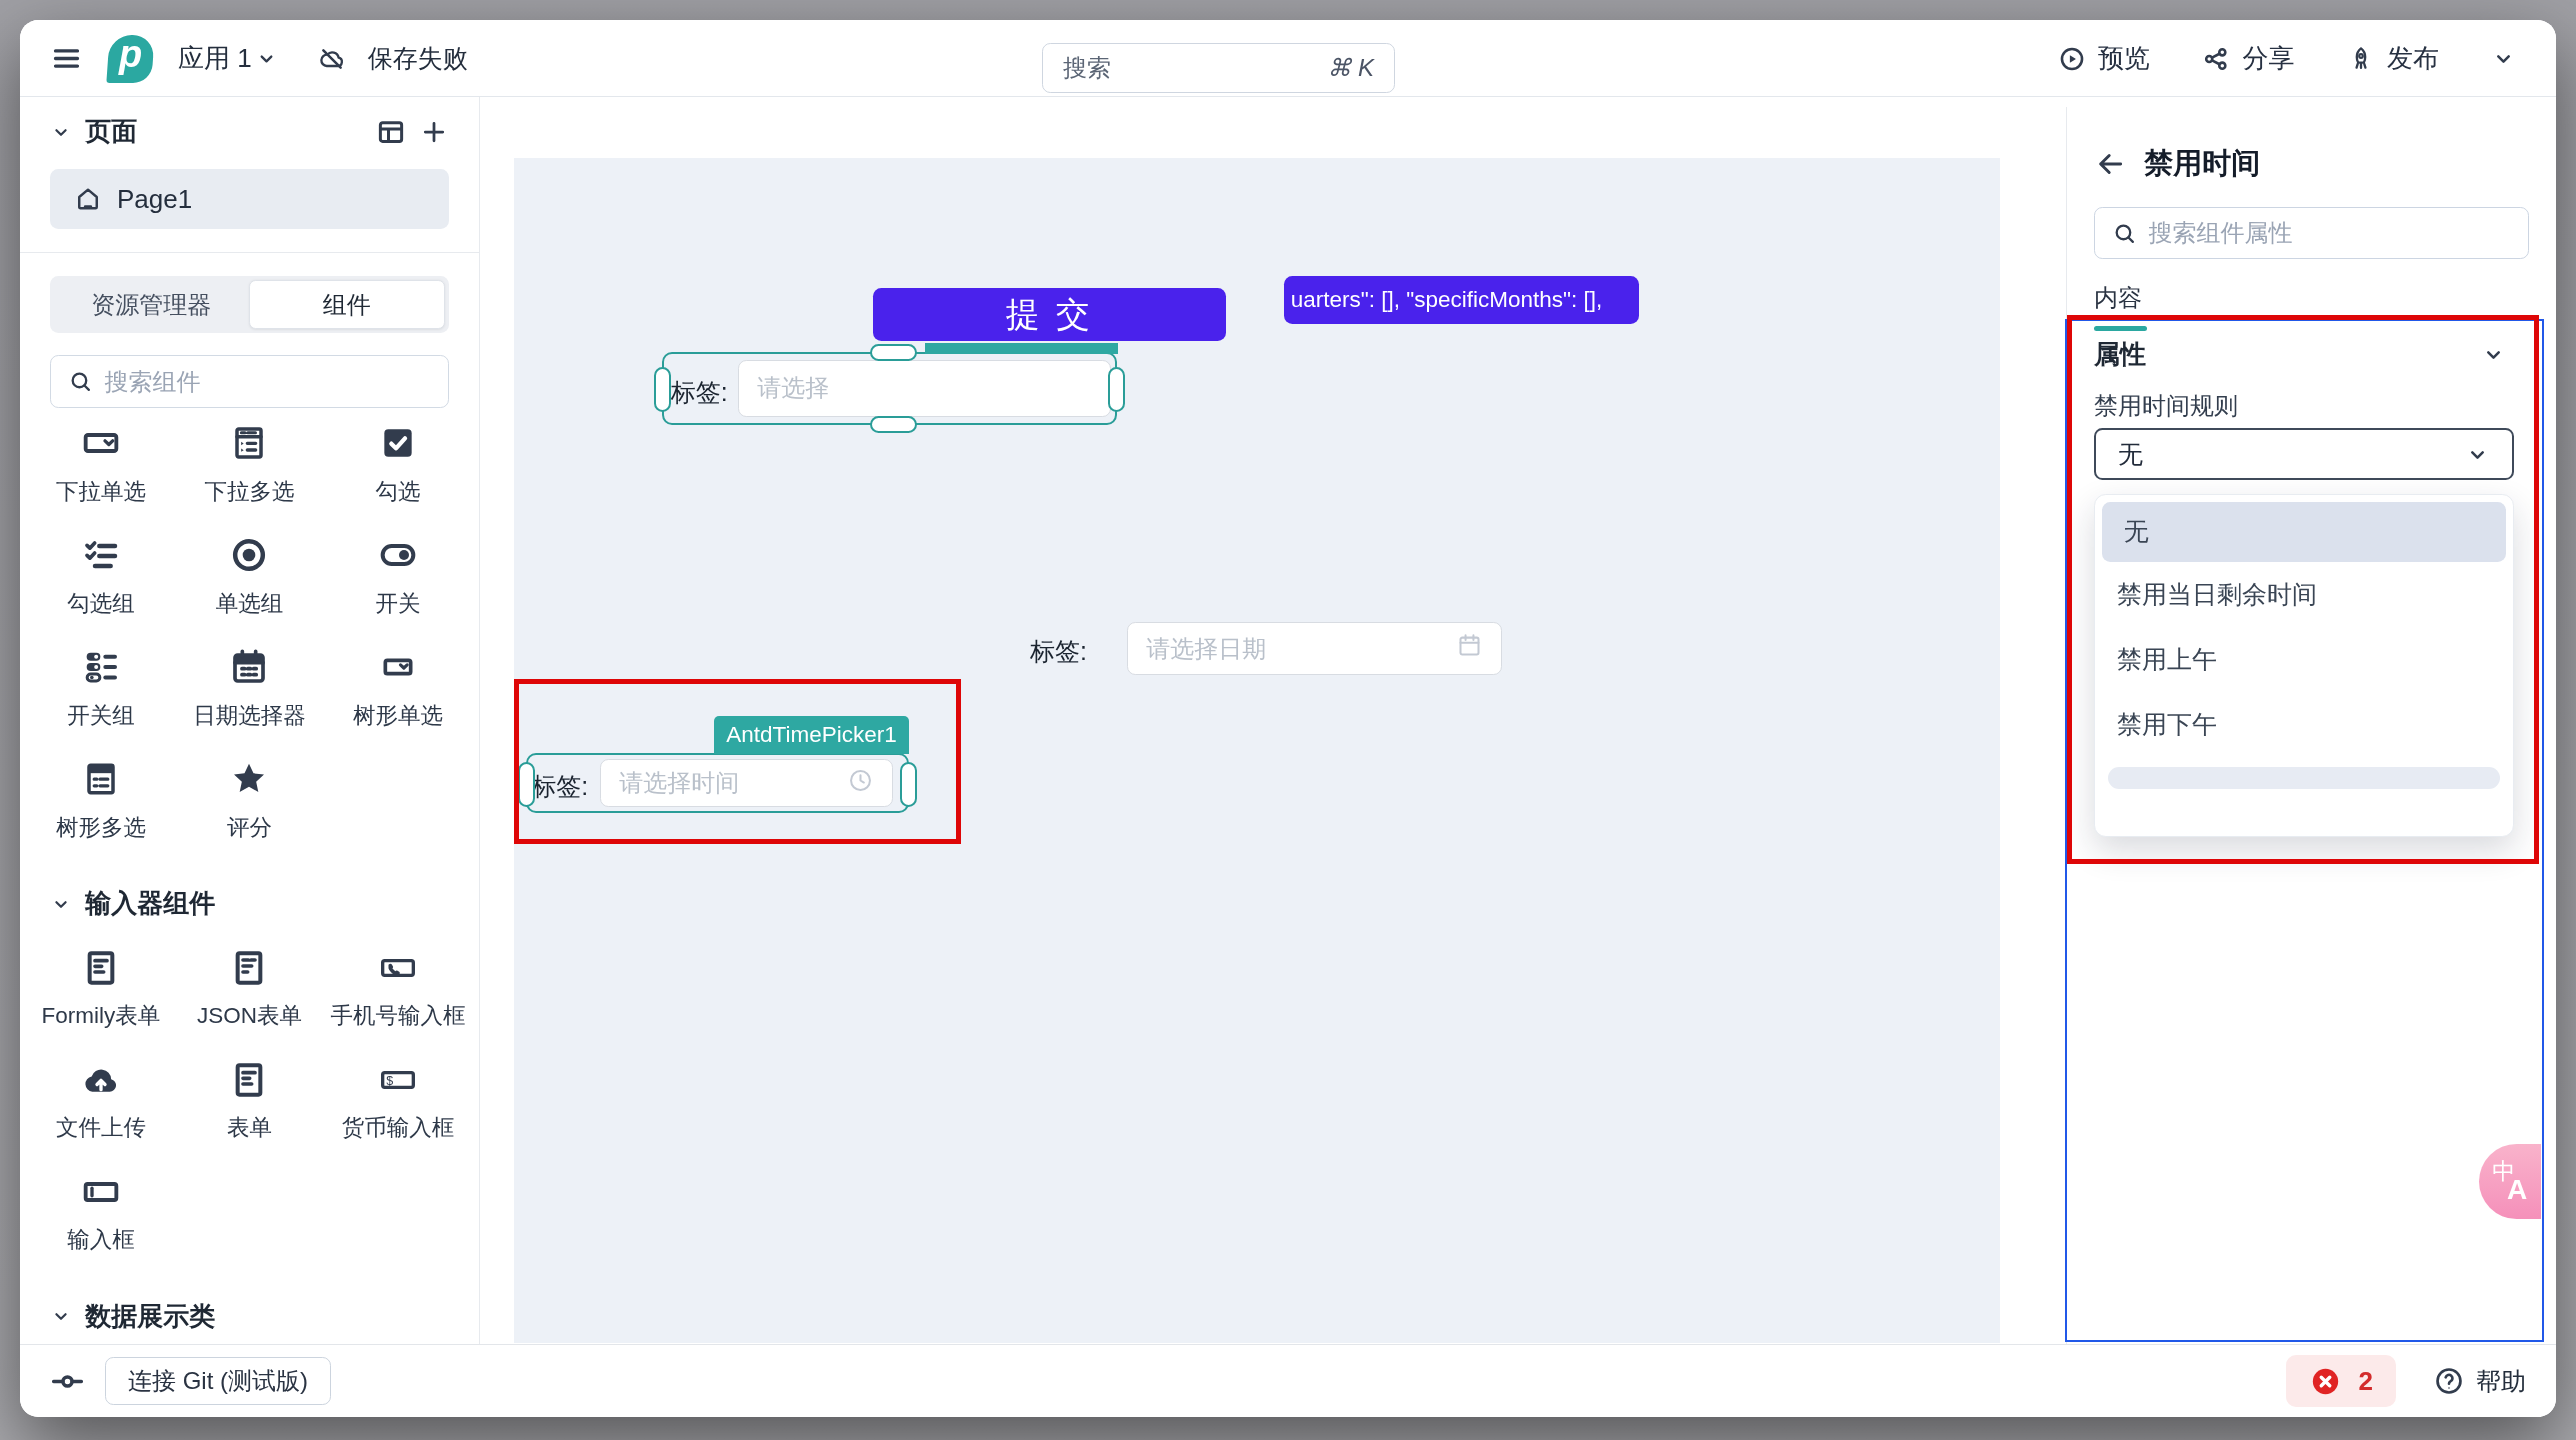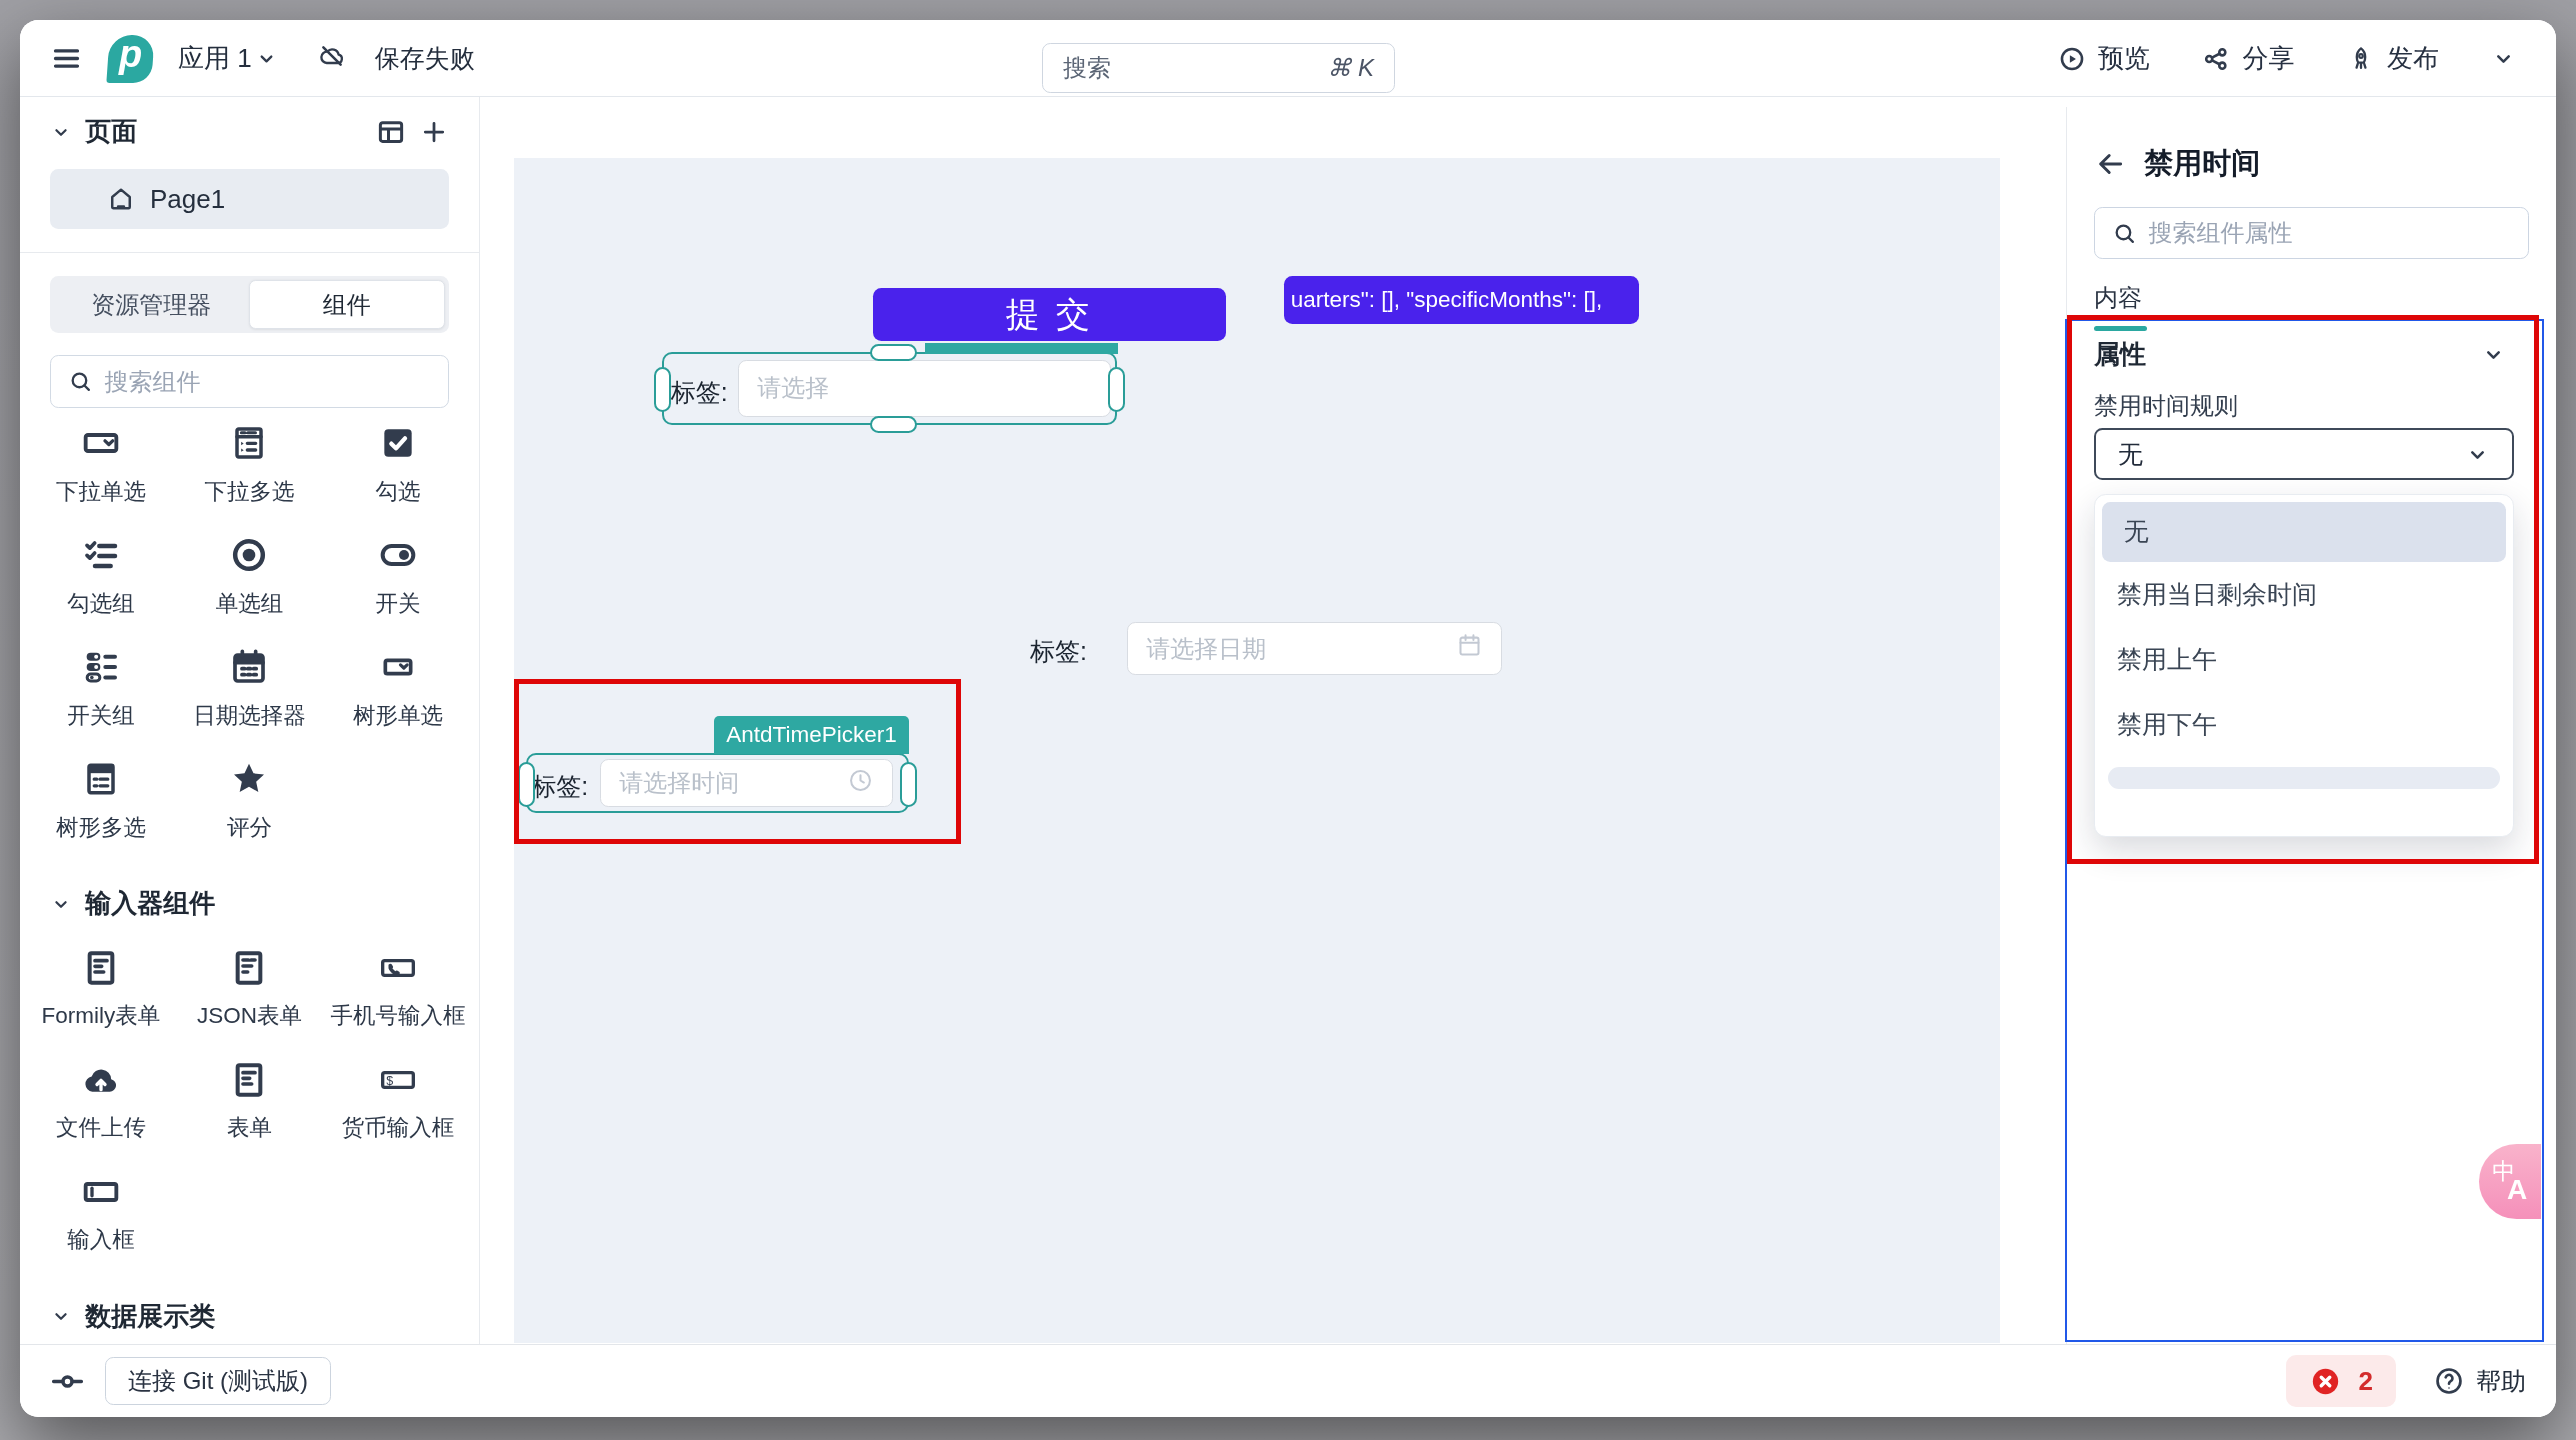--- a/index.html
+++ b/index.html
@@ -11,34 +11,34 @@
   .ic { display:inline-flex; width:28px; height:28px; flex:0 0 auto; }
   .ic svg { width:100%; height:100%; }
 
   
   .topbar { position:absolute; left:0; top:0; right:0; height:77px; background:#fff; border-bottom:1.7px solid #e3e7ec; z-index:60; }
   .tb-left { position:absolute; left:30px; top:0; height:77px; display:flex; align-items:center; gap:25px; }
   .logo { width:45px; height:48px; position:relative; }
   .logo .blob { position:absolute; inset:0; background:#2ba8a1; border-radius:22px 22px 18.3px 3.3px; transform:skewX(-4deg); }
   .logo .p { position:absolute; left:11px; top:-1.7px; color:#fff; font-size:38px; font-weight:700; font-style:italic; }
   .appname { display:flex; align-items:center; gap:3px; font-size:26px; font-weight:500; color:#242e3d; }
-  .savegrp { display:flex; align-items:flex-start; gap:29px; font-size:25px; color:#242e3d; margin-left:15px; }
+  .savegrp { display:flex; align-items:center; gap:22px; font-size:25px; color:#242e3d; margin-left:15px; }
   .tb-search { position:absolute; left:1022px; top:22.5px; width:353px; height:50px; border:1.7px solid #cfd6e0; border-radius:8.3px; display:flex; align-items:center; padding:0 20px; font-size:24px; background:#fff; }
   .tb-search .ph { color:#5b6575; }
   .tb-search .kbd { margin-left:auto; color:#4c5566; font-style:italic; }
   .tb-right { position:absolute; right:40px; top:0; height:77px; display:flex; align-items:center; gap:52px; }
   .tb-act { display:flex; align-items:center; gap:12.5px; font-size:26px; color:#273142; cursor:default; }
 
   
   .sidebar { position:absolute; left:0; top:64px; width:460px; bottom:73px; background:#fff; border-right:1.7px solid #e7eaee; overflow:hidden; z-index:20; }
   .sb-pages { margin:30px 30px 0; display:flex; align-items:center; gap:13.3px; }
   .sb-pages .ttl { font-size:26px; font-weight:700; color:#1f2834; }
   .sb-pages .spacer { flex:1; }
   .sb-pages .ic { width:30px; height:30px; }
-  .page-item { margin:20px 30px 0; height:60px; background:#e8ecf2; border-radius:8.3px; display:flex; align-items:center; gap:15px; padding-left:57px; font-size:26px; color:#242e3d; }
+  .page-item { margin:20px 30px 0; height:60px; background:#e8ecf2; border-radius:8.3px; display:flex; align-items:center; gap:15px; padding-left:24px; font-size:26px; color:#242e3d; }
   .sb-div { margin-top:23px; border-top:1.7px solid #e7eaee; }
   .sb-tabs { margin:23px 30px 0; height:57px; background:#edeff3; border-radius:8.3px; display:flex; padding:4.2px; }
   .sb-tab { flex:1; display:flex; align-items:center; justify-content:center; font-size:24px; color:#454f5f; border-radius:6.7px; }
   .sb-tab.active { background:#fff; border:0.8px solid #dfe3e9; box-shadow:0 0.8px 2.5px rgba(0,0,0,.07); color:#1f2834; }
   .sb-search { margin:22px 30px 0; height:53px; border:1.7px solid #d2dae4; border-radius:8.3px; display:flex; align-items:center; gap:11.7px; padding:0 16.7px; font-size:24px; color:#9aa4b4; }
   .grp-title { margin:25px 30px 11.7px; display:flex; align-items:center; gap:13.3px; font-size:26px; font-weight:700; color:#1f2834; }
   .grp-title .ic { width:22px; height:22px; }
   .grid { display:grid; grid-template-columns:repeat(3,1fr); padding:5px 6.7px 0; }
   .cell { height:112px; display:flex; flex-direction:column; align-items:center; padding-top:10px; gap:12.5px; }
   .cell .ic { width:40px; height:40px; }

